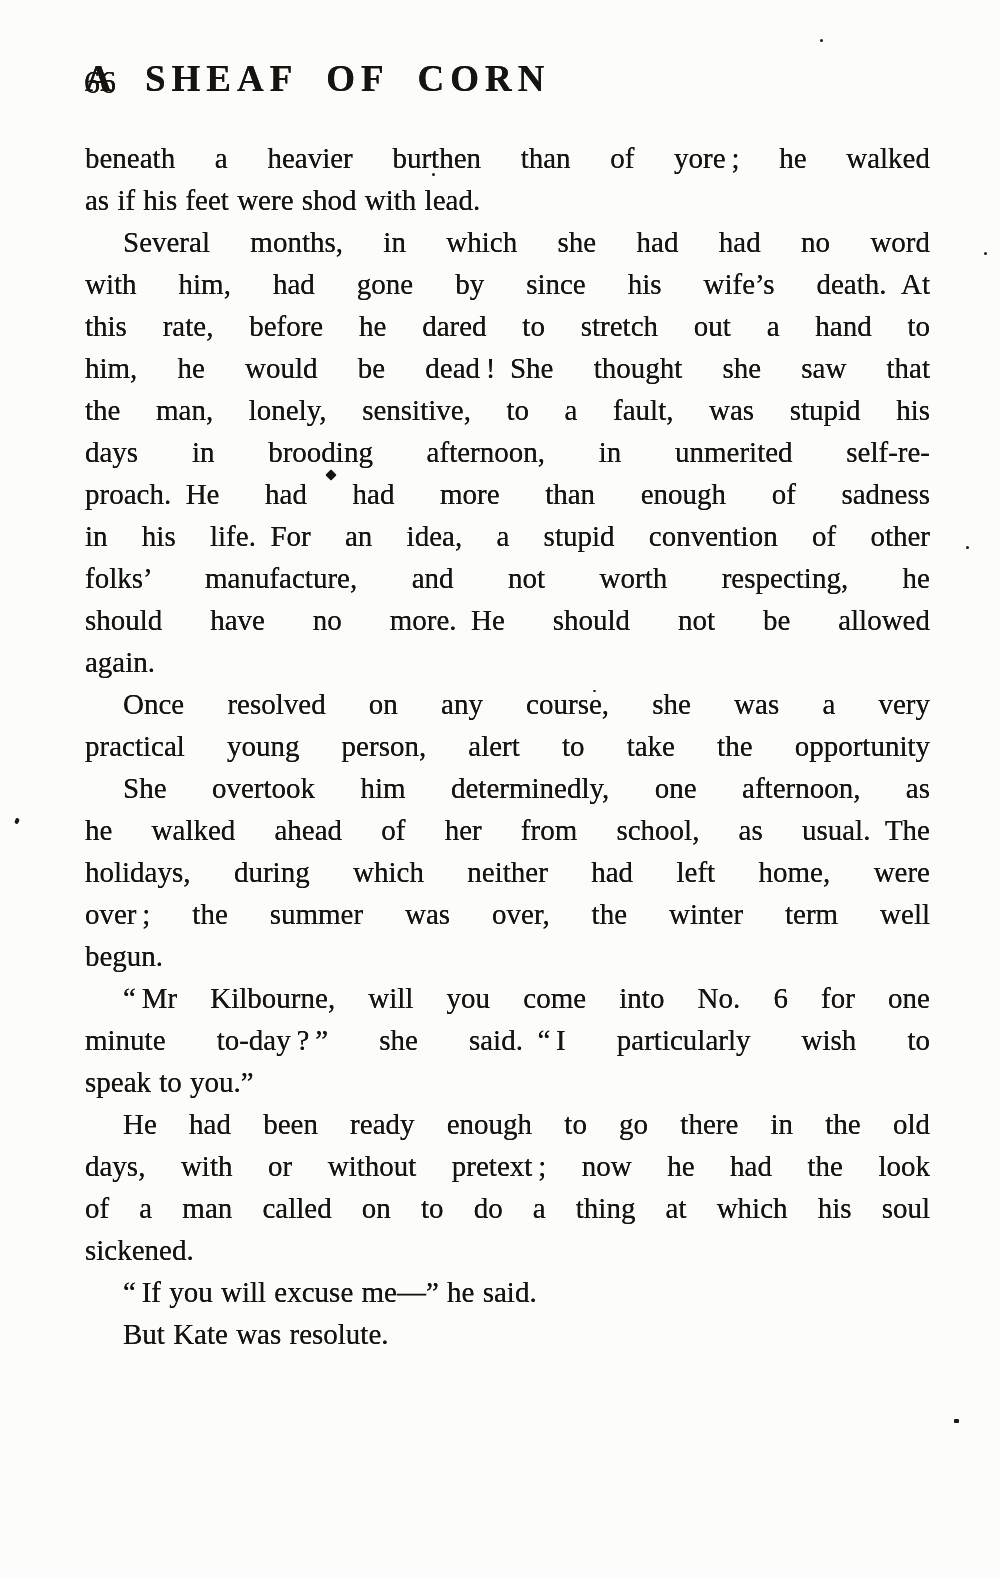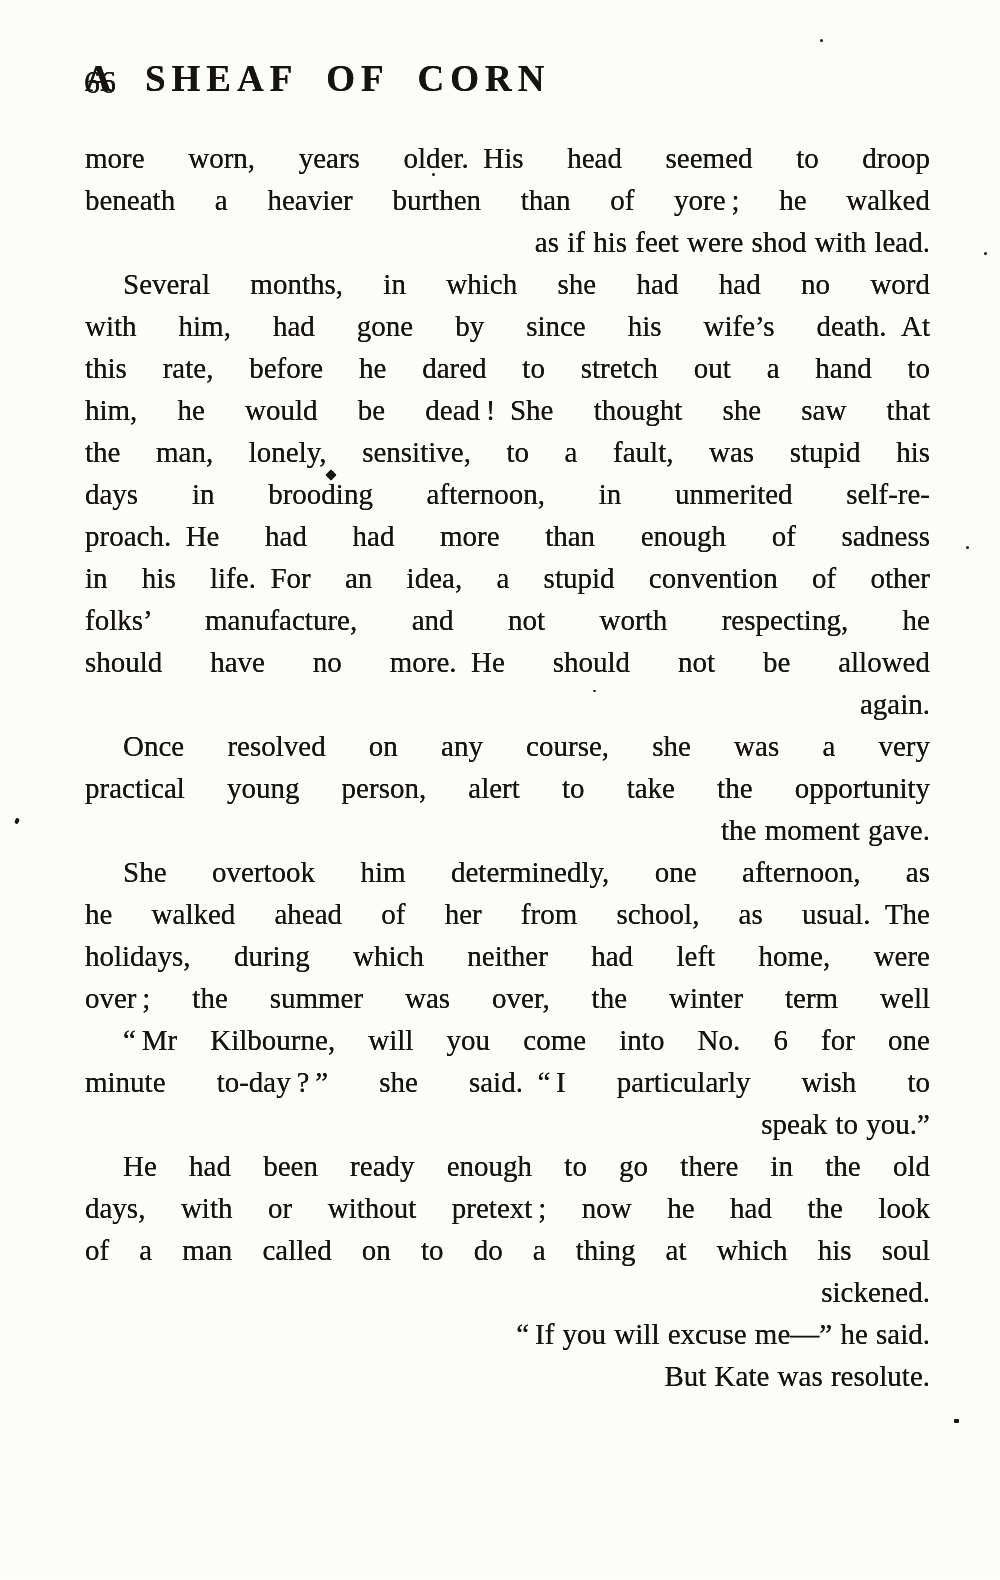--- a/index.html
+++ b/index.html
@@ -39,21 +39,21 @@
     top: 137px;
     width: 845px;
     font-size: 29px;
   }
   .line {
     height: 42px;
     line-height: 42px;
     word-spacing: 1px;
   }
   .just { text-align: justify; text-align-last: justify; }
-  .last { text-align: right; }
+  .last { text-align: left; }
   .indent { padding-left: 38px; }
   .speck {
     position: absolute;
     background: #1b1813;
     border-radius: 50%;
   }
   .blot {
     position: absolute;
     width: 8px;
     height: 8px;
@@ -65,41 +65,40 @@
 </head>
 <body>
 
 <div class="page">
 
   <div class="folio">66</div>
 
   <div class="running-head">A SHEAF OF CORN</div>
 
   <div class="text-block">
-      <div class="line just">more worn, years older. His head seemed to droop</div>
       <div class="line just">beneath a heavier burthen than of yore ; he walked</div>
       <div class="line last">as if his feet were shod with lead.</div>
       <div class="line indent just">Several months, in which she had had no word</div>
       <div class="line just">with him, had gone by since his wife’s death. At</div>
       <div class="line just">this rate, before he dared to stretch out a hand to</div>
       <div class="line just">him, he would be dead ! She thought she saw that</div>
       <div class="line just">the man, lonely, sensitive, to a fault, was stupid his</div>
       <div class="line just">days in brooding afternoon, in unmerited self-re-</div>
       <div class="line just">proach. He had had more than enough of sadness</div>
       <div class="line just">in his life. For an idea, a stupid convention of other</div>
       <div class="line just">folks’ manufacture, and not worth respecting, he</div>
       <div class="line just">should have no more. He should not be allowed</div>
       <div class="line last">again.</div>
       <div class="line indent just">Once resolved on any course, she was a very</div>
       <div class="line just">practical young person, alert to take the opportunity</div>
-      <div class="line last">the moment gave.</div>
       <div class="line indent just">She overtook him determinedly, one afternoon, as</div>
       <div class="line just">he walked ahead of her from school, as usual. The</div>
       <div class="line just">holidays, during which neither had left home, were</div>
       <div class="line just">over ; the summer was over, the winter term well</div>
+      <div class="line last">begun.</div>
       <div class="line indent just">“ Mr Kilbourne, will you come into No. 6 for one</div>
       <div class="line just">minute to-day ? ” she said. “ I particularly wish to</div>
       <div class="line last">speak to you.”</div>
       <div class="line indent just">He had been ready enough to go there in the old</div>
       <div class="line just">days, with or without pretext ; now he had the look</div>
       <div class="line just">of a man called on to do a thing at which his soul</div>
       <div class="line last">sickened.</div>
       <div class="line indent last">“ If you will excuse me—” he said.</div>
       <div class="line indent last">But Kate was resolute.</div>
     </div>

